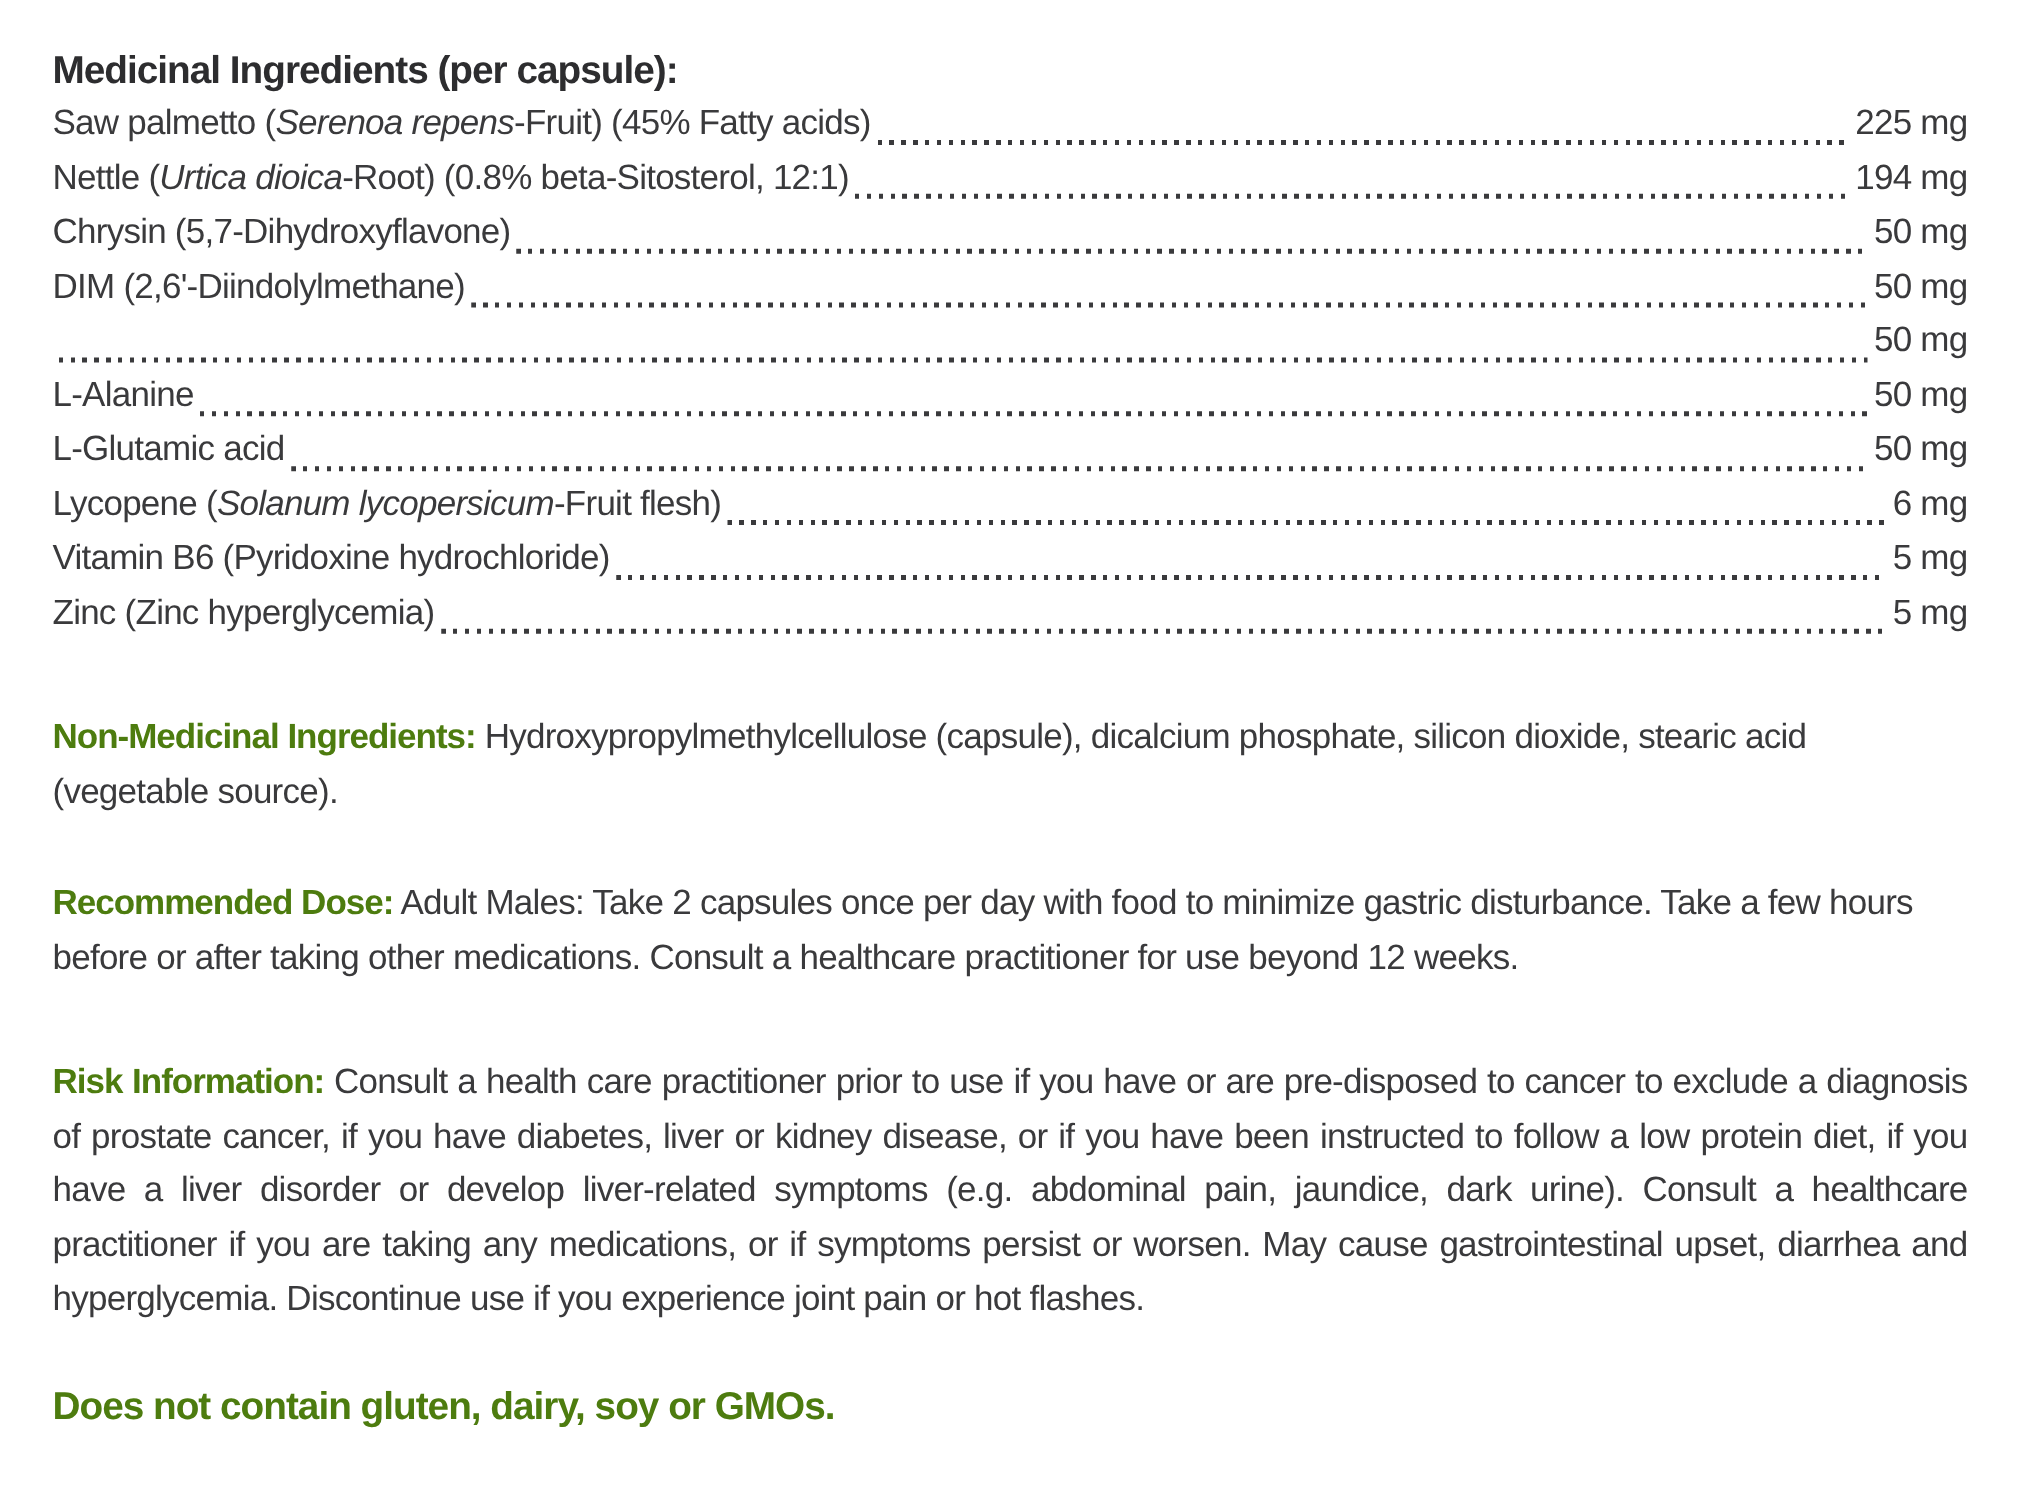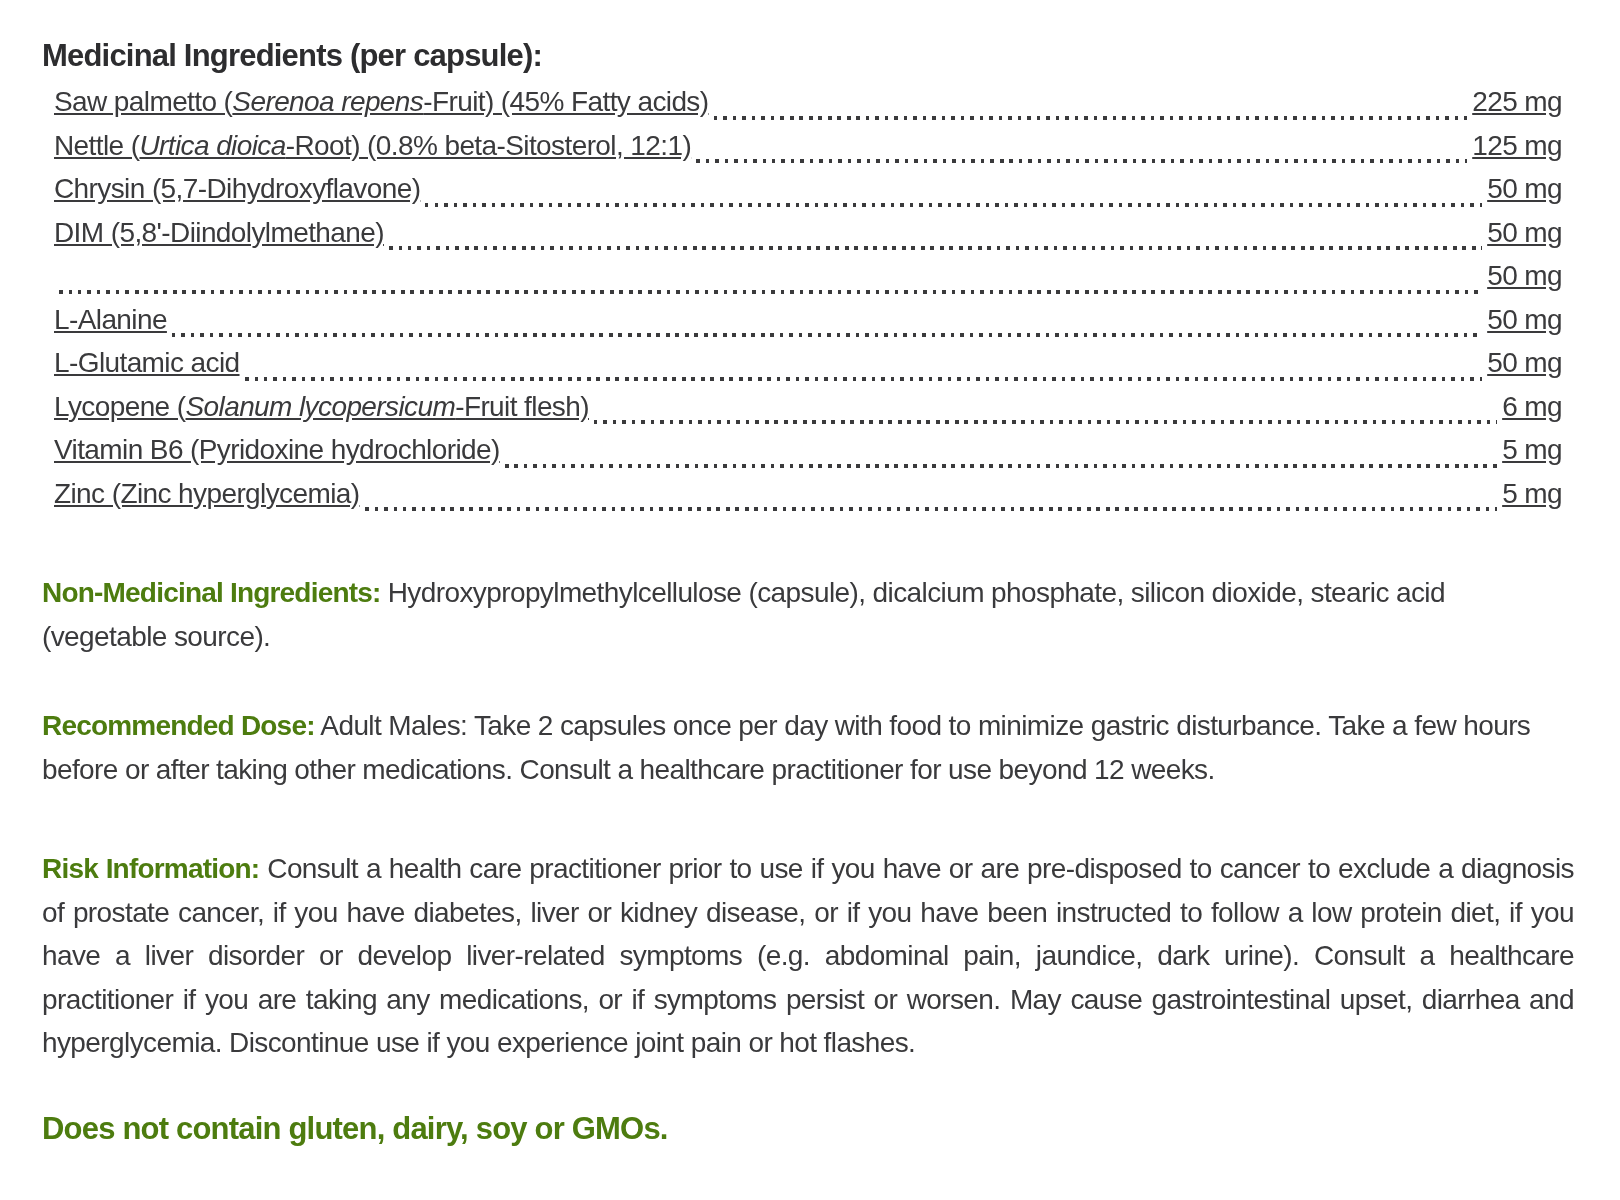--- a/index.html
+++ b/index.html
@@ -21,23 +21,22 @@
     padding: 38px 46px 0 42px;
   }
   .heading {
     font-size: 31px;
     font-weight: bold;
     color: #2d2d2f;
     letter-spacing: -0.8px;
     margin: 0 0 8px 0;
   }
   .ing-list {
-    margin: 12px;
+    margin: 0;
     padding: 0;
-    text-decoration: underline;
   }
   .ing-row {
     display: flex;
     align-items: baseline;
     height: 43.5px;
     font-size: 28px;
     letter-spacing: -0.6px;
     white-space: nowrap;
   }
   .ing-name i { font-style: italic; }
@@ -84,31 +83,31 @@
   <div class="ing-list" id="ing-list">
     <div class="ing-row">
       <span class="ing-name"><span class="pre">Saw palmetto (</span><i class="it">Serenoa repens</i><span class="post">-Fruit) (45% Fatty acids)</span></span>
       <span class="leader"></span>
       <span class="ing-amount">225 mg</span>
     </div>
 
     <div class="ing-row">
       <span class="ing-name"><span class="pre">Nettle (</span><i class="it">Urtica dioica</i><span class="post">-Root) (0.8% beta-Sitosterol, 12:1)</span></span>
       <span class="leader"></span>
-      <span class="ing-amount">125 mg</span>
+      <span class="ing-amount">194 mg</span>
     </div>
 
     <div class="ing-row">
       <span class="ing-name"><span class="pre">Chrysin (5,7-Dihydroxyflavone)</span><i class="it"></i><span class="post"></span></span>
       <span class="leader"></span>
       <span class="ing-amount">50 mg</span>
     </div>
 
     <div class="ing-row">
-      <span class="ing-name"><span class="pre">DIM (5,8'-Diindolylmethane)</span><i class="it"></i><span class="post"></span></span>
+      <span class="ing-name"><span class="pre">DIM (2,6'-Diindolylmethane)</span><i class="it"></i><span class="post"></span></span>
       <span class="leader"></span>
       <span class="ing-amount">50 mg</span>
     </div>
 
     <div class="ing-row">
       <span class="leader"></span>
       <span class="ing-amount">50 mg</span>
     </div>
 
     <div class="ing-row">

